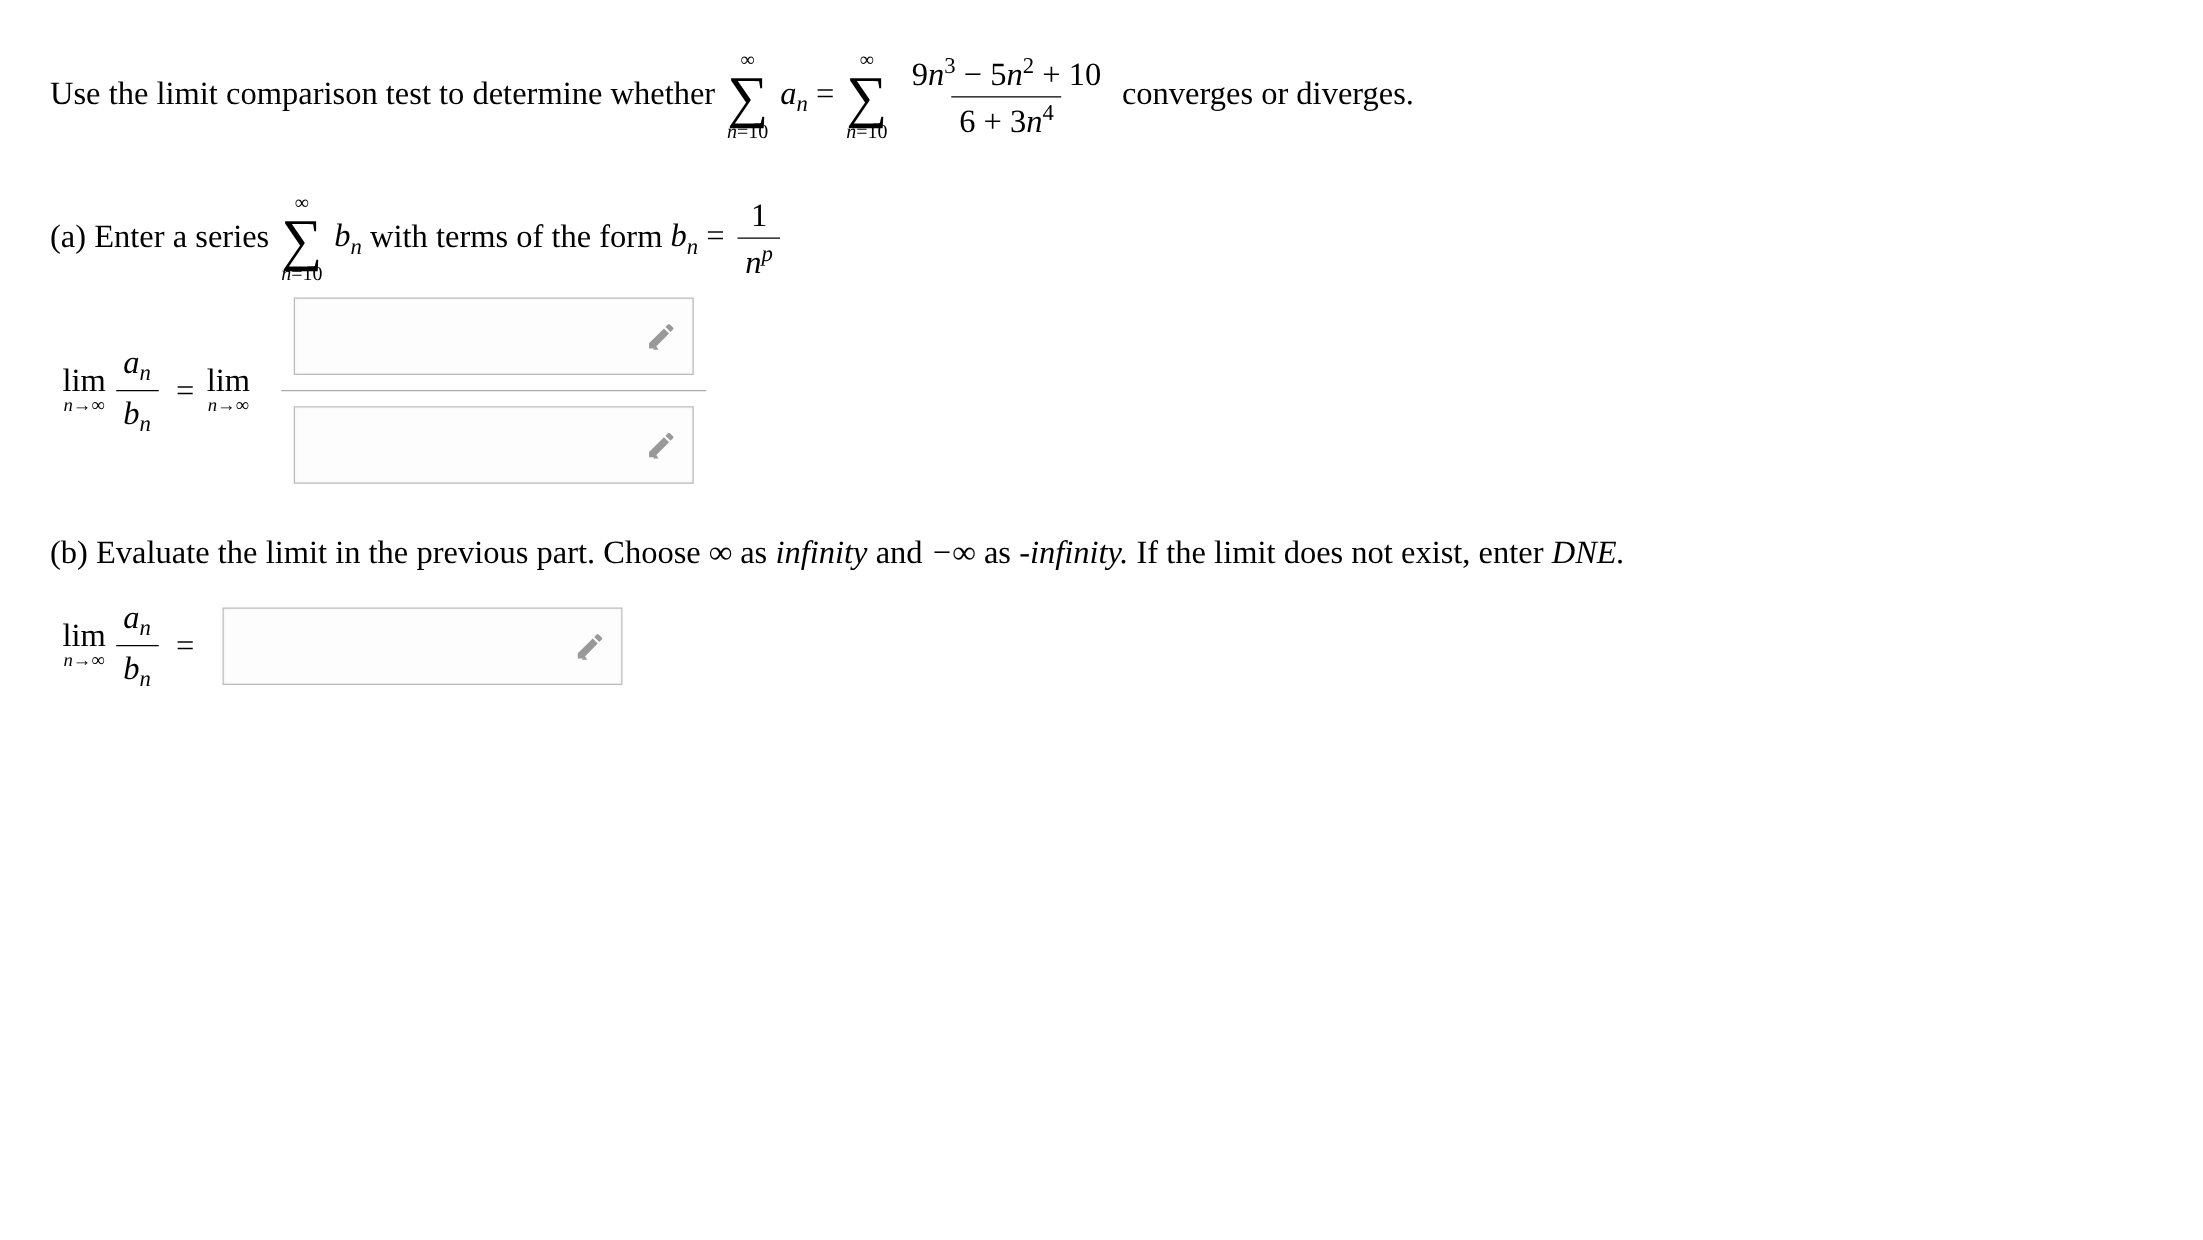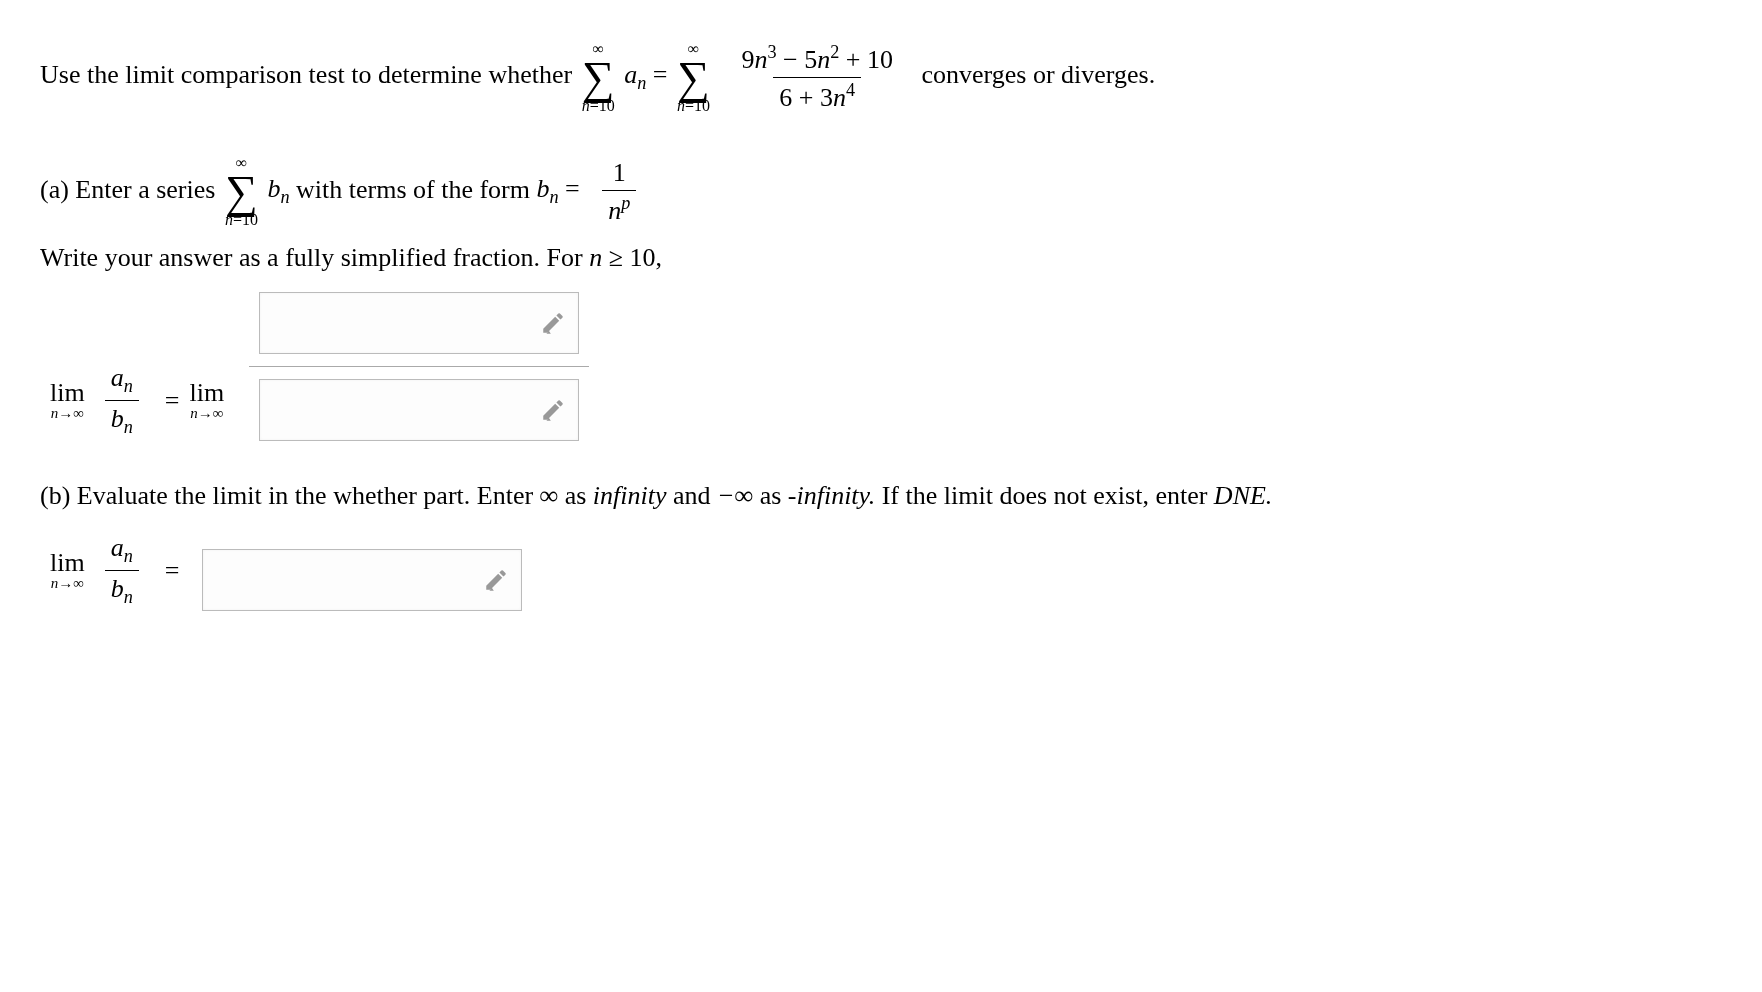--- a/index.html
+++ b/index.html
@@ -43,21 +43,21 @@
   }
   .sum .bottom {
     font-size: 16px;
   }
   .frac {
     display: inline-flex;
     flex-direction: column;
     align-items: center;
     vertical-align: middle;
     line-height: 1.2;
-    margin: 0 16px;
+    margin: 0 4px;
   }
   .frac .num {
     padding: 2px 6px;
   }
   .frac .den {
     border-top: 1.5px solid #000;
     padding: 2px 6px;
   }
   .sup {
     font-size: 0.7em;
@@ -100,21 +100,21 @@
   .pencil-icon {
     display: inline-flex;
     align-items: center;
   }
   .italic {
     font-style: italic;
     margin-top: 40px;
   }
   .row-flex {
     display: flex;
-    align-items: flex-end;
+    align-items: center;
     flex-wrap: wrap;
     gap: 13px;
   }
   .fraction-inputs {
     display: flex;
     flex-direction: column;
     align-items: center;
     margin-left: 8px;
   }
   .fraction-inputs hr {
@@ -167,24 +167,20 @@
     </span>
     <span> with terms of the form </span>
     <span class="math">
       <span>b</span><span class="sub-n">n</span>
       <span class="op"> = </span>
       <span class="frac">
         <span class="num op">1</span>
         <span class="den"><span>n</span><span class="sup" style="font-style:italic">p</span></span>
       </span>
     </span>
-  </div>
-  <div style="margin-bottom:15px;">
-    <span>Write your answer as a fully simplified fraction. For </span>
-    <span class="math">n</span><span> ≥ </span><span>10</span><span>,</span>
   </div>
 
   <div class="row-flex" style="margin-left:10px;">
     <span class="math" style="display:flex;align-items:center;">
       <span class="lim">
         <span class="lim-word">lim</span>
         <span class="lim-sub"><span>n</span><span class="op">→∞</span></span>
       </span>
       <span class="frac">
         <span class="num"><span>a</span><span class="sub-n">n</span></span>
@@ -213,21 +209,21 @@
               <path d="M6 22l4 0-2-3z" fill="#999"></path>
             </svg>
         </span>
       </div>
     </div>
   </div>
 </div>
 
 <div class="part">
   <div style="margin-bottom:15px;">
-    <span>(b) Evaluate the limit in the whether part. Enter </span><span class="math op">∞</span><span> as </span><span class="italic">infinity</span><span> and </span><span class="math op">−∞</span><span> as </span><span class="italic">-infinity.</span><span> If the limit does not exist, enter </span><span class="italic">DNE.</span>
+    <span>(b) Evaluate the limit in the previous part. Choose </span><span class="math op">∞</span><span> as </span><span class="italic">infinity</span><span> and </span><span class="math op">−∞</span><span> as </span><span class="italic">-infinity.</span><span> If the limit does not exist, enter </span><span class="italic">DNE.</span>
   </div>
   <div class="row-flex" style="margin-left:10px;">
     <span class="math" style="display:flex;align-items:center;">
       <span class="lim">
         <span class="lim-word">lim</span>
         <span class="lim-sub"><span>n</span><span class="op">→∞</span></span>
       </span>
       <span class="frac">
         <span class="num"><span>a</span><span class="sub-n">n</span></span>
         <span class="den"><span>b</span><span class="sub-n">n</span></span>

